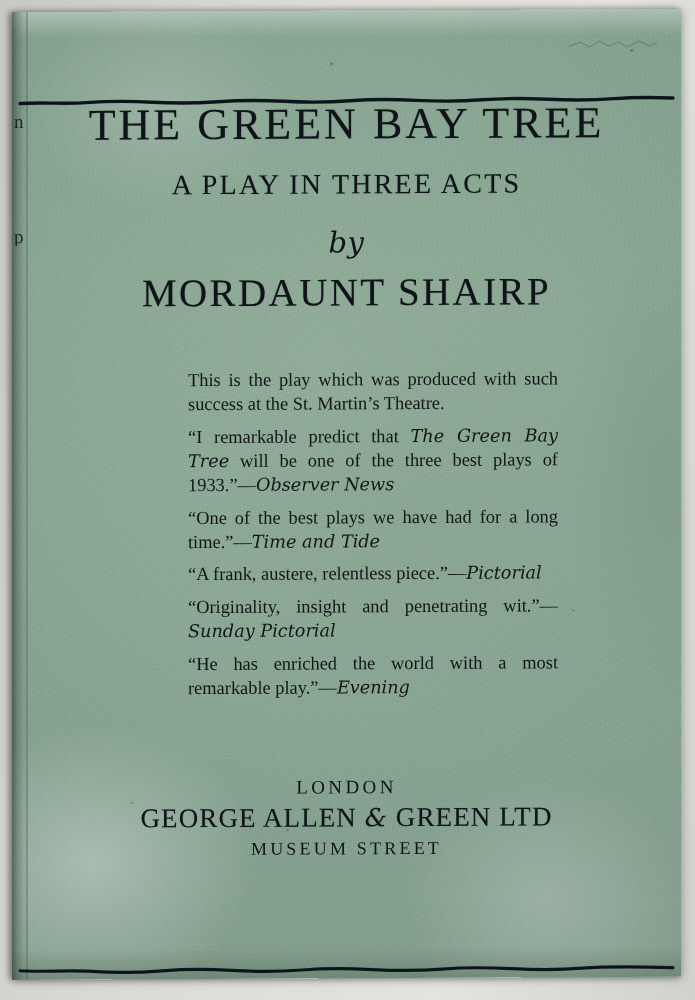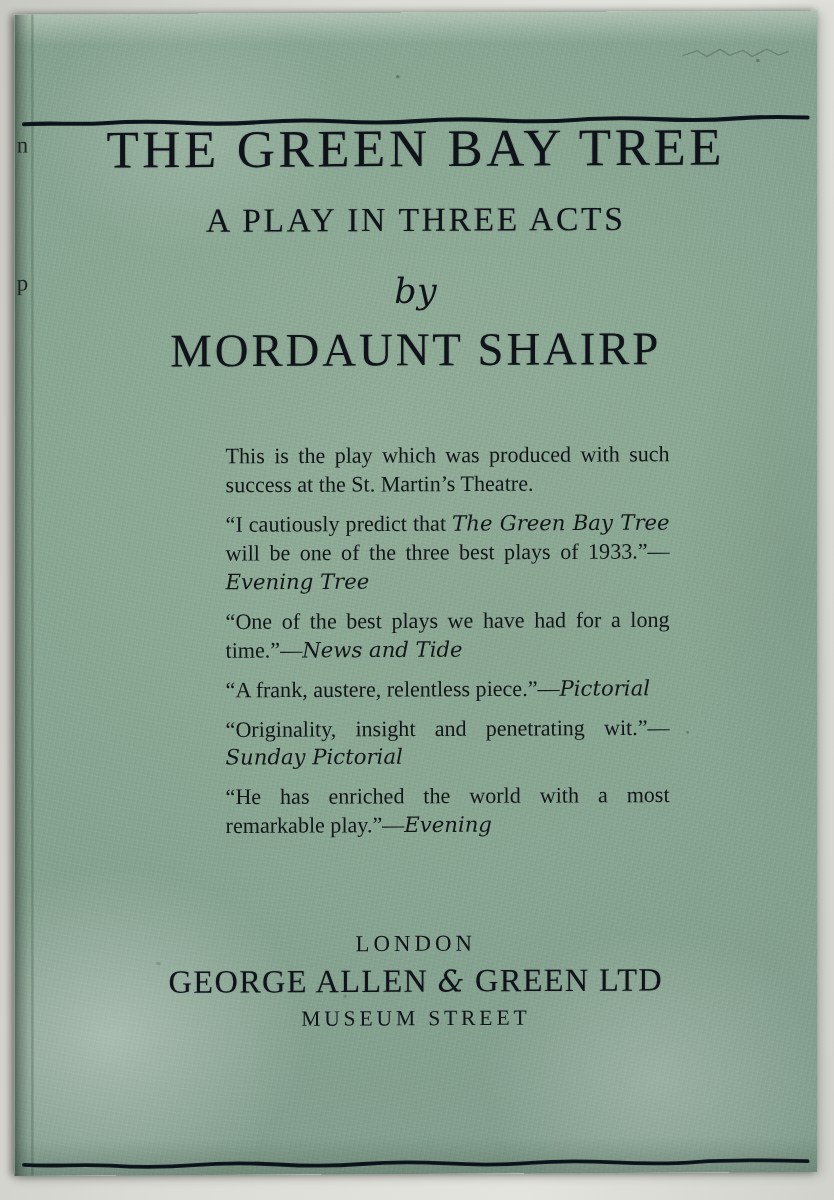--- a/index.html
+++ b/index.html
@@ -339,22 +339,22 @@
       <div class="title">THE GREEN BAY TREE</div>
 
       <div class="subtitle">A PLAY IN THREE ACTS</div>
 
       <div class="byline">by</div>
 
       <div class="author">MORDAUNT SHAIRP</div>
 
       <div class="blurb" id="blurb">
           <p><span>This is the play which was produced with such success at the St. Martin’s Theatre.</span></p>
-          <p><span>“I cautiously predict that </span><i>The Green Bay Tree</i><span> will be one of the three best plays of 1933.”—</span><i>Evening Tree</i></p>
-          <p><span>“One of the best plays we have had for a long time.”—</span><i>News and Tide</i></p>
+          <p><span>“I remarkable predict that </span><i>The Green Bay Tree</i><span> will be one of the three best plays of 1933.”—</span><i>Observer News</i></p>
+          <p><span>“One of the best plays we have had for a long time.”—</span><i>Time and Tide</i></p>
           <p><span>“A frank, austere, relentless piece.”—</span><i>Pictorial</i></p>
           <p><span>“Originality, insight and penetrating wit.”—</span><i>Sunday Pictorial</i></p>
           <p><span>“He has enriched the world with a most remarkable play.”—</span><i>Evening</i></p>
         </div>
 
       <div class="imprint">
         <div class="city">LONDON</div>
         <div class="publisher"><span>GEORGE ALLEN </span><span class="amp">&amp;</span><span> GREEN LTD</span></div>
         <div class="street">MUSEUM STREET</div>
       </div>

